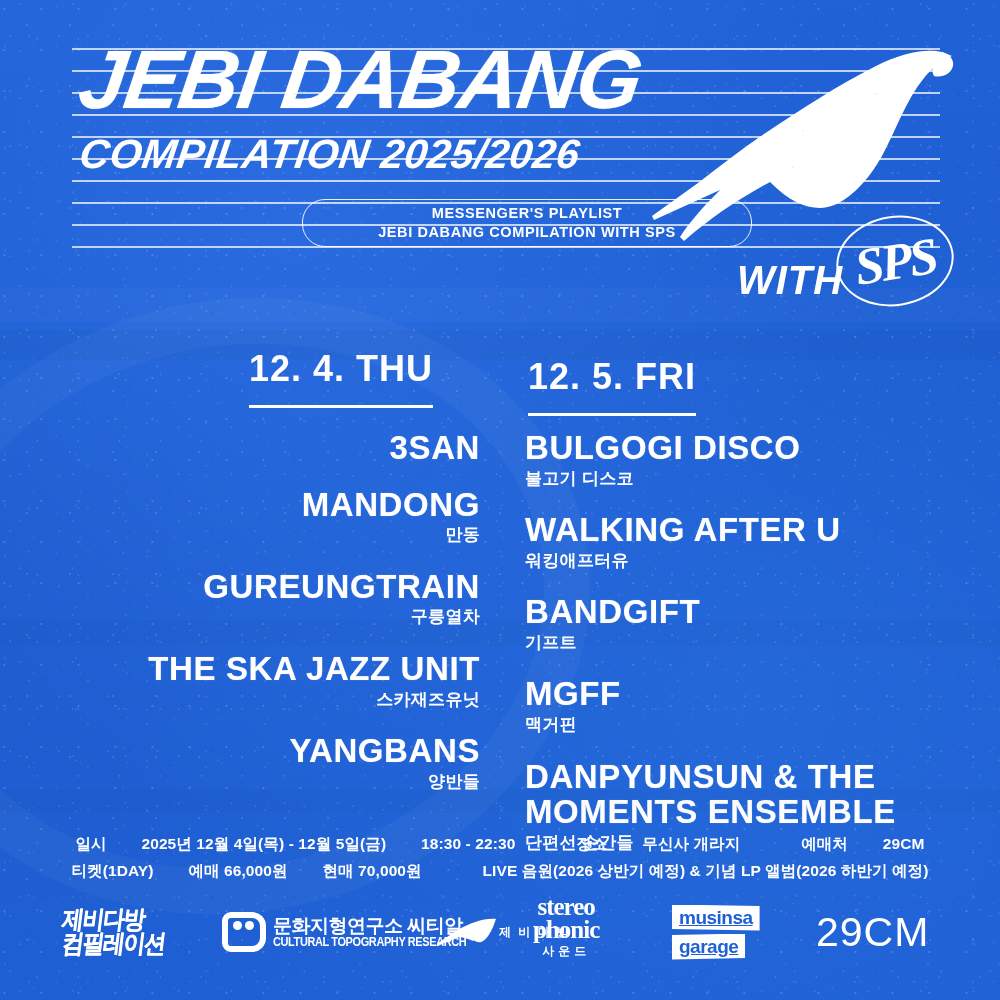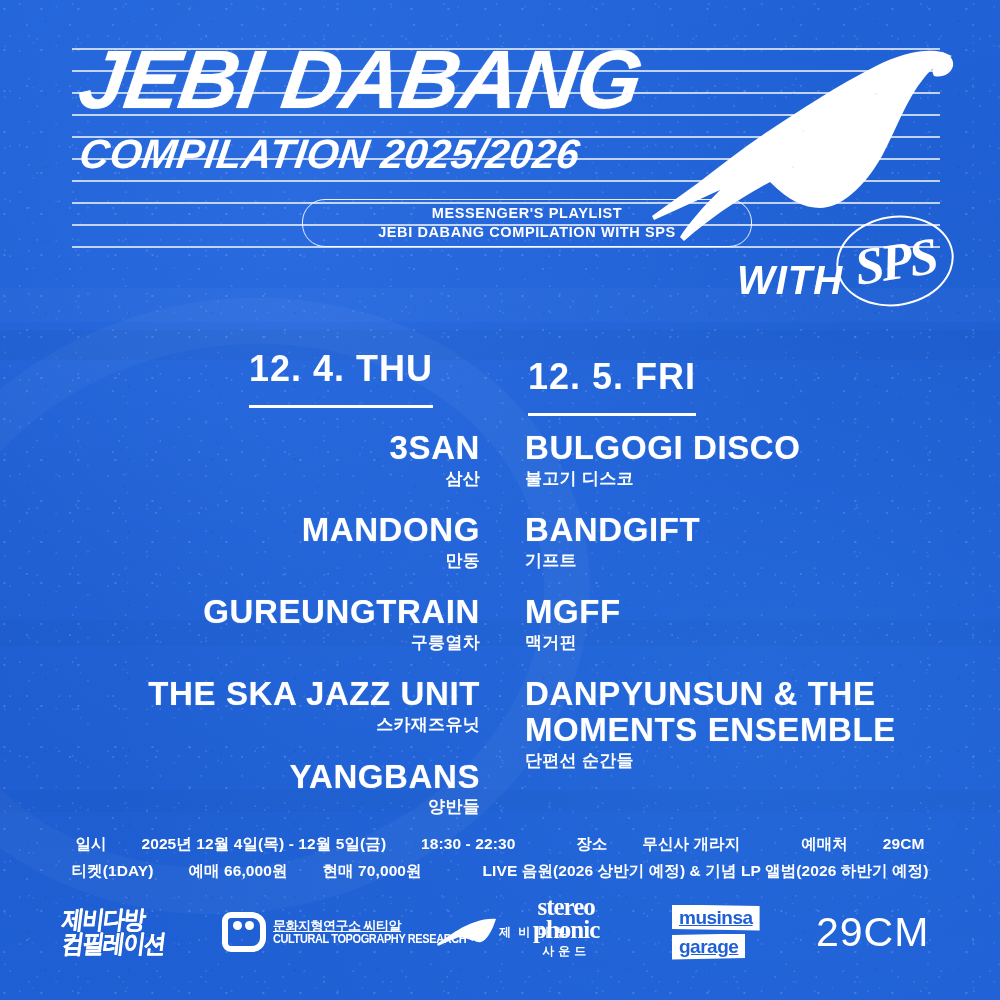--- a/index.html
+++ b/index.html
@@ -125,21 +125,21 @@
     position:relative;box-sizing:border-box;
   }
   .ctp-mark:after{
     content:"";position:absolute;right:6px;top:3px;width:9px;height:9px;
     background:#fff;border-radius:50%;
   }
   .ctp-mark:before{
     content:"";position:absolute;left:5px;top:3px;width:9px;height:9px;
     background:#fff;border-radius:50%;
   }
-  .ctp-txt .k{color:#fff;font-size:13px;font-weight:700;line-height:1.05;letter-spacing:-.5px;text-decoration:underline;}
+  .ctp-txt .k{color:#fff;font-size:19px;font-weight:700;line-height:1.05;letter-spacing:-.5px;}
   .ctp-txt .e{color:#fff;font-size:11px;font-weight:700;line-height:1.15;letter-spacing:-.4px;transform:scaleY(1.12);transform-origin:left;}
   .jbird-logo{left:436px;flex-direction:row;justify-content:center;align-items:center;gap:1px;}
   .jbird-logo .kk{color:#fff;font-size:12px;font-weight:700;letter-spacing:2px;}
   .sp-logo{left:533px;flex-direction:column;justify-content:flex-start;align-items:center;}
   .sp-logo .s1,.sp-logo .s2{
     color:#fff;font-family:"Liberation Serif","DejaVu Serif",serif;
     font-size:25px;font-weight:700;line-height:.9;letter-spacing:-1px;
   }
   .sp-logo .s3{color:#fff;font-size:12px;font-weight:700;letter-spacing:4px;margin-top:2px;}
   .mu-logo{left:672px;flex-direction:column;justify-content:center;align-items:flex-start;gap:3px;}
@@ -199,21 +199,20 @@
 
   <div class="dates">
     <div class="dateh" id="date-0">12. 4. THU</div>
     <div class="dateh" id="date-1">12. 5. FRI</div>
   </div>
 
   <div class="cols">
     <div class="col left">
       <div class="act">
         <div class="en">3SAN</div>
-        <div class="ko">삼산</div>
       </div>
       <div class="act">
         <div class="en">MANDONG</div>
         <div class="ko">만동</div>
       </div>
       <div class="act">
         <div class="en">GUREUNGTRAIN</div>
         <div class="ko">구릉열차</div>
       </div>
       <div class="act">
@@ -223,20 +222,24 @@
       <div class="act">
         <div class="en">YANGBANS</div>
         <div class="ko">양반들</div>
       </div>
     </div>
 
     <div class="col right">
       <div class="act">
         <div class="en">BULGOGI DISCO</div>
         <div class="ko">불고기 디스코</div>
+      </div>
+      <div class="act">
+        <div class="en">WALKING AFTER U</div>
+        <div class="ko">워킹애프터유</div>
       </div>
       <div class="act">
         <div class="en">BANDGIFT</div>
         <div class="ko">기프트</div>
       </div>
       <div class="act">
         <div class="en">MGFF</div>
         <div class="ko">맥거핀</div>
       </div>
       <div class="act">

